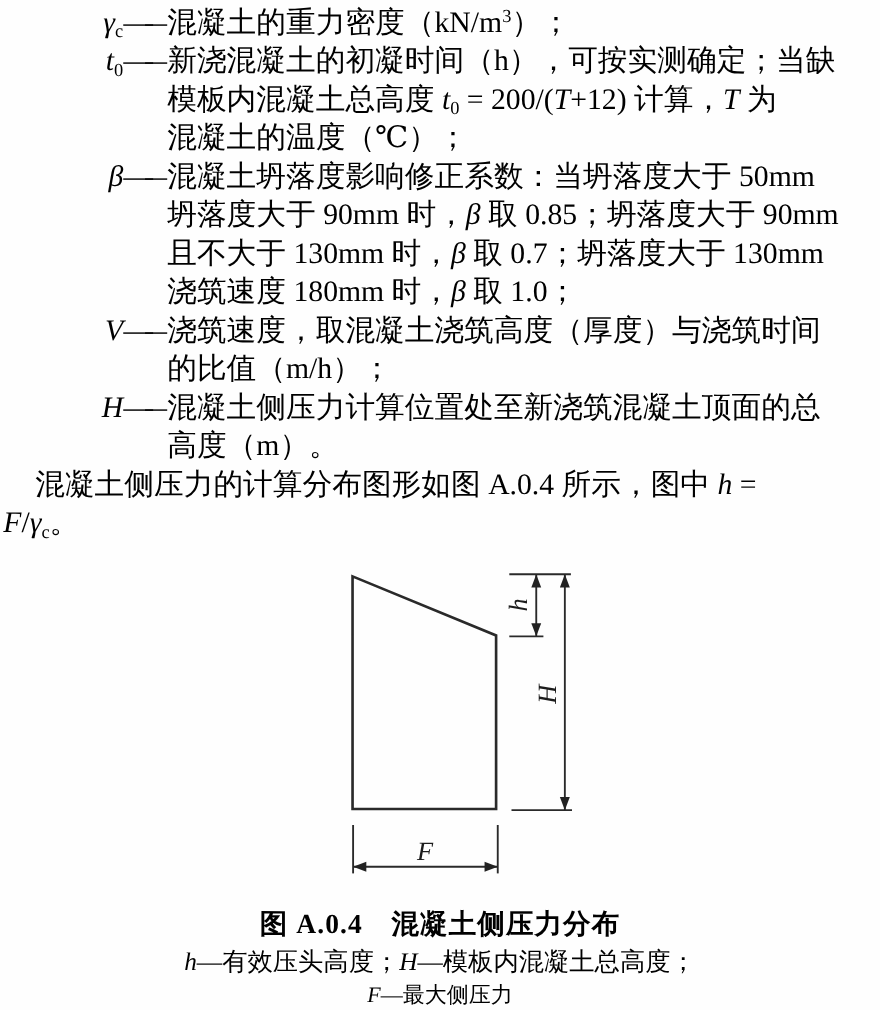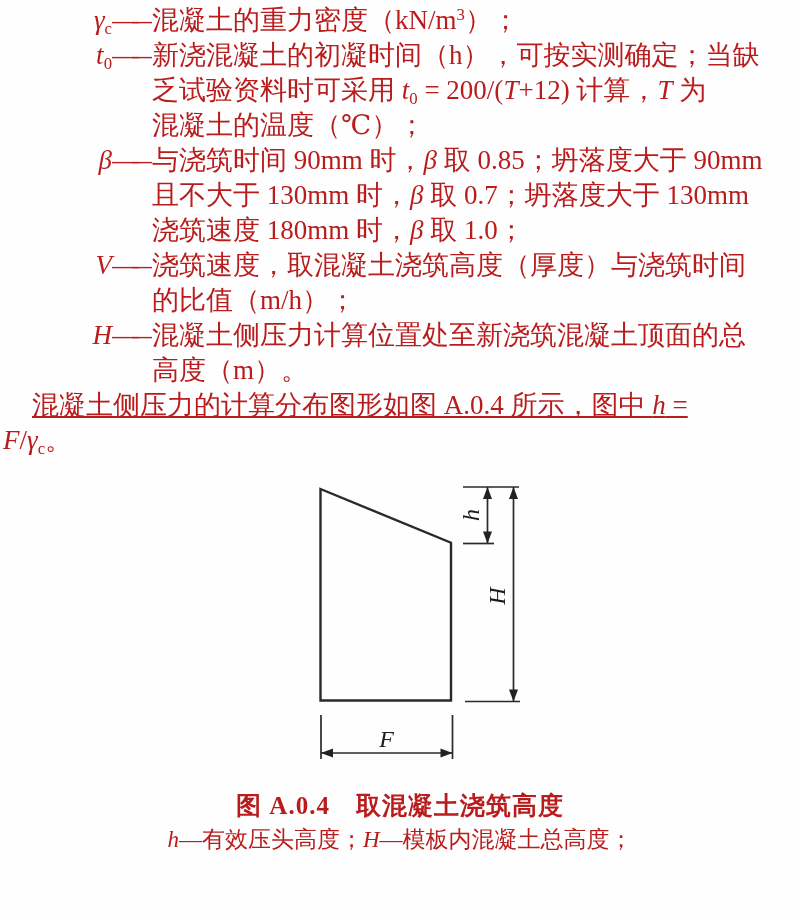--- a/index.html
+++ b/index.html
@@ -4,21 +4,21 @@
 <style>
   html, body { margin: 0; padding: 0; background: #ffffff; }
   .page {
     position: relative;
     width: 800px;
     height: 918px;
     overflow: hidden;
     box-sizing: border-box;
     padding-top: 3px;
     background: #fefefe;
-    color: #b91c1c;
+    color: #000000;
     font-family: "Liberation Serif", "DejaVu Serif", serif;
     font-size: 27px;
     line-height: 35px;
   }
   .definitions { width: 800px; }
   .entry { display: flex; align-items: flex-start; }
   .sym-cell {
     width: 112px;
     flex-shrink: 0;
     text-align: right;
@@ -31,21 +31,21 @@
     white-space: nowrap;
     letter-spacing: -7px;
   }
   .def-cell { flex: 1; min-width: 0; }
   .def-line { white-space: nowrap; }
   .seg-i { font-style: italic; }
   .seg-sub { font-size: 0.62em; vertical-align: -0.28em; line-height: 1; }
   .seg-sup { font-size: 0.62em; vertical-align: 0.55em; line-height: 1; }
   .para { padding-left: 3px; }
   .para-line { white-space: nowrap; }
-  .para-indent { text-indent: 29px; text-decoration: underline; }
+  .para-indent { text-indent: 29px; }
   .figure-wrap { margin-top: 11px; width: 800px; height: 305px; }
   .captions { margin-top: 14px; text-align: center; }
   .cap-title {
     font-weight: bold;
     font-size: 25px;
     line-height: 36px;
     letter-spacing: 1px;
   }
   .cap-note { font-size: 23px; line-height: 32px; }
   .cap-note-last { font-size: 20px; line-height: 28px; }
@@ -73,30 +73,31 @@
       <div class="def-cell">
         <div class="def-line"><span>混凝土的重力密度（kN/m</span><span class="seg-sup">3</span><span>）；</span></div>
       </div>
     </div>
 
     <div class="entry">
       <span class="sym-cell"><span class="seg-i">t</span><span class="seg-sub">0</span></span>
       <span class="dash-cell">——</span>
       <div class="def-cell">
         <div class="def-line"><span>新浇混凝土的初凝时间（h），可按实测确定；当缺</span></div>
-        <div class="def-line"><span>乏试验资料时可采用 </span><span class="seg-i">t</span><span class="seg-sub">0</span><span> = 200/(</span><span class="seg-i">T</span><span>+12) 计算，</span><span class="seg-i">T</span><span> 为</span></div>
+        <div class="def-line"><span>模板内混凝土总高度 </span><span class="seg-i">t</span><span class="seg-sub">0</span><span> = 200/(</span><span class="seg-i">T</span><span>+12) 计算，</span><span class="seg-i">T</span><span> 为</span></div>
         <div class="def-line"><span>混凝土的温度（℃）；</span></div>
       </div>
     </div>
 
     <div class="entry">
       <span class="sym-cell"><span class="seg-i">β</span></span>
       <span class="dash-cell">——</span>
       <div class="def-cell">
-        <div class="def-line"><span>与浇筑时间 90mm 时，</span><span class="seg-i">β</span><span> 取 0.85；坍落度大于 90mm</span></div>
+        <div class="def-line"><span>混凝土坍落度影响修正系数：当坍落度大于 50mm</span></div>
+        <div class="def-line"><span>坍落度大于 90mm 时，</span><span class="seg-i">β</span><span> 取 0.85；坍落度大于 90mm</span></div>
         <div class="def-line"><span>且不大于 130mm 时，</span><span class="seg-i">β</span><span> 取 0.7；坍落度大于 130mm</span></div>
         <div class="def-line"><span>浇筑速度 180mm 时，</span><span class="seg-i">β</span><span> 取 1.0；</span></div>
       </div>
     </div>
 
     <div class="entry">
       <span class="sym-cell"><span class="seg-i">V</span></span>
       <span class="dash-cell">——</span>
       <div class="def-cell">
         <div class="def-line"><span>浇筑速度，取混凝土浇筑高度（厚度）与浇筑时间</span></div>
@@ -141,17 +142,18 @@
       <line class="fig-line fig-dim" x1="321" y1="246" x2="321" y2="290"></line>
       <line class="fig-line fig-dim" x1="452.5" y1="246" x2="452.5" y2="290"></line>
       <line class="fig-line fig-dim" x1="321" y1="284" x2="452.5" y2="284"></line>
       <path class="fig-arrow" d="M333,279.5 L321,284 L333,288.5 Z"></path>
       <path class="fig-arrow" d="M440.5,279.5 L452.5,284 L440.5,288.5 Z"></path>
       <text class="fig-label" x="386.5" y="278" text-anchor="middle">F</text>
     </svg>
   </div>
 
   <div class="captions">
-    <div class="cap-title">图 A.0.4　取混凝土浇筑高度</div>
+    <div class="cap-title">图 A.0.4　混凝土侧压力分布</div>
     <div class="cap-note"><span class="seg-i">h</span><span>—有效压头高度；</span><span class="seg-i">H</span><span>—模板内混凝土总高度；</span></div>
+    <div class="cap-note-last"><span class="seg-i">F</span><span>—最大侧压力</span></div>
   </div>
 
 </div>
 
 </body></html>

